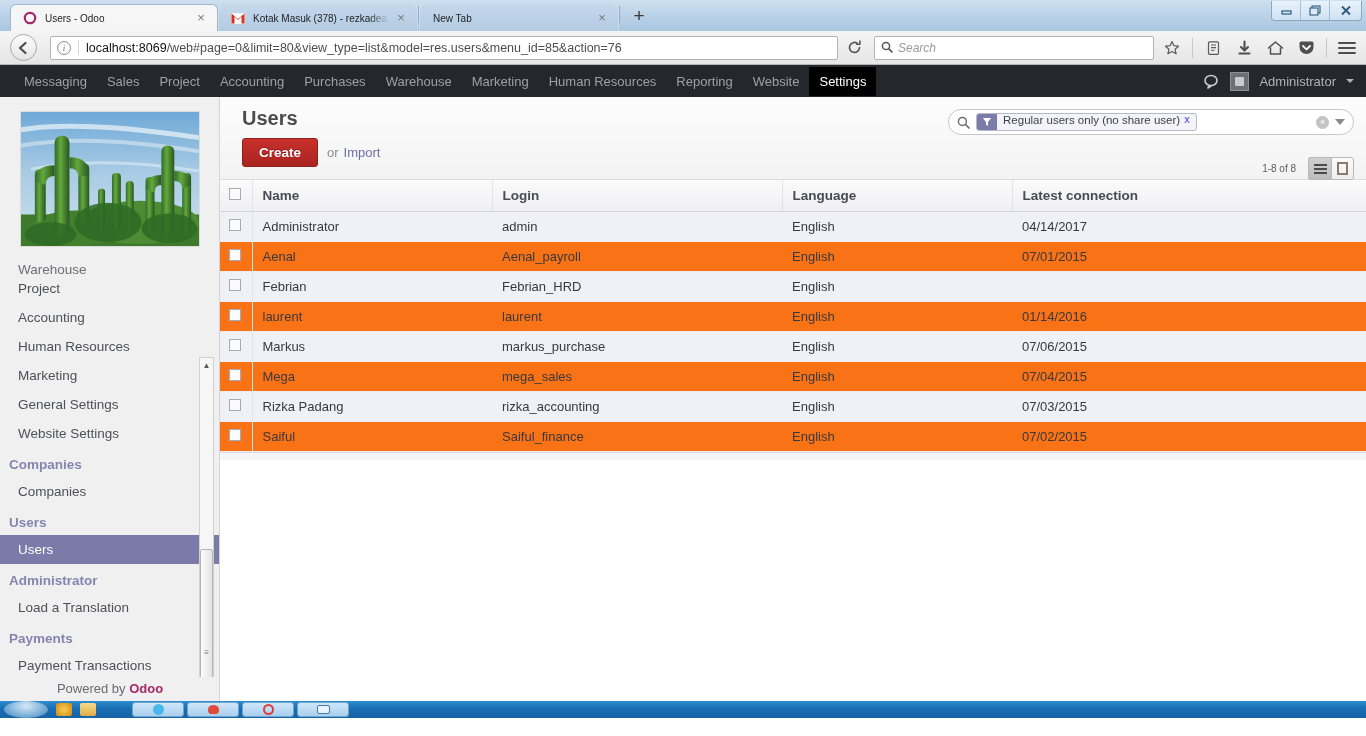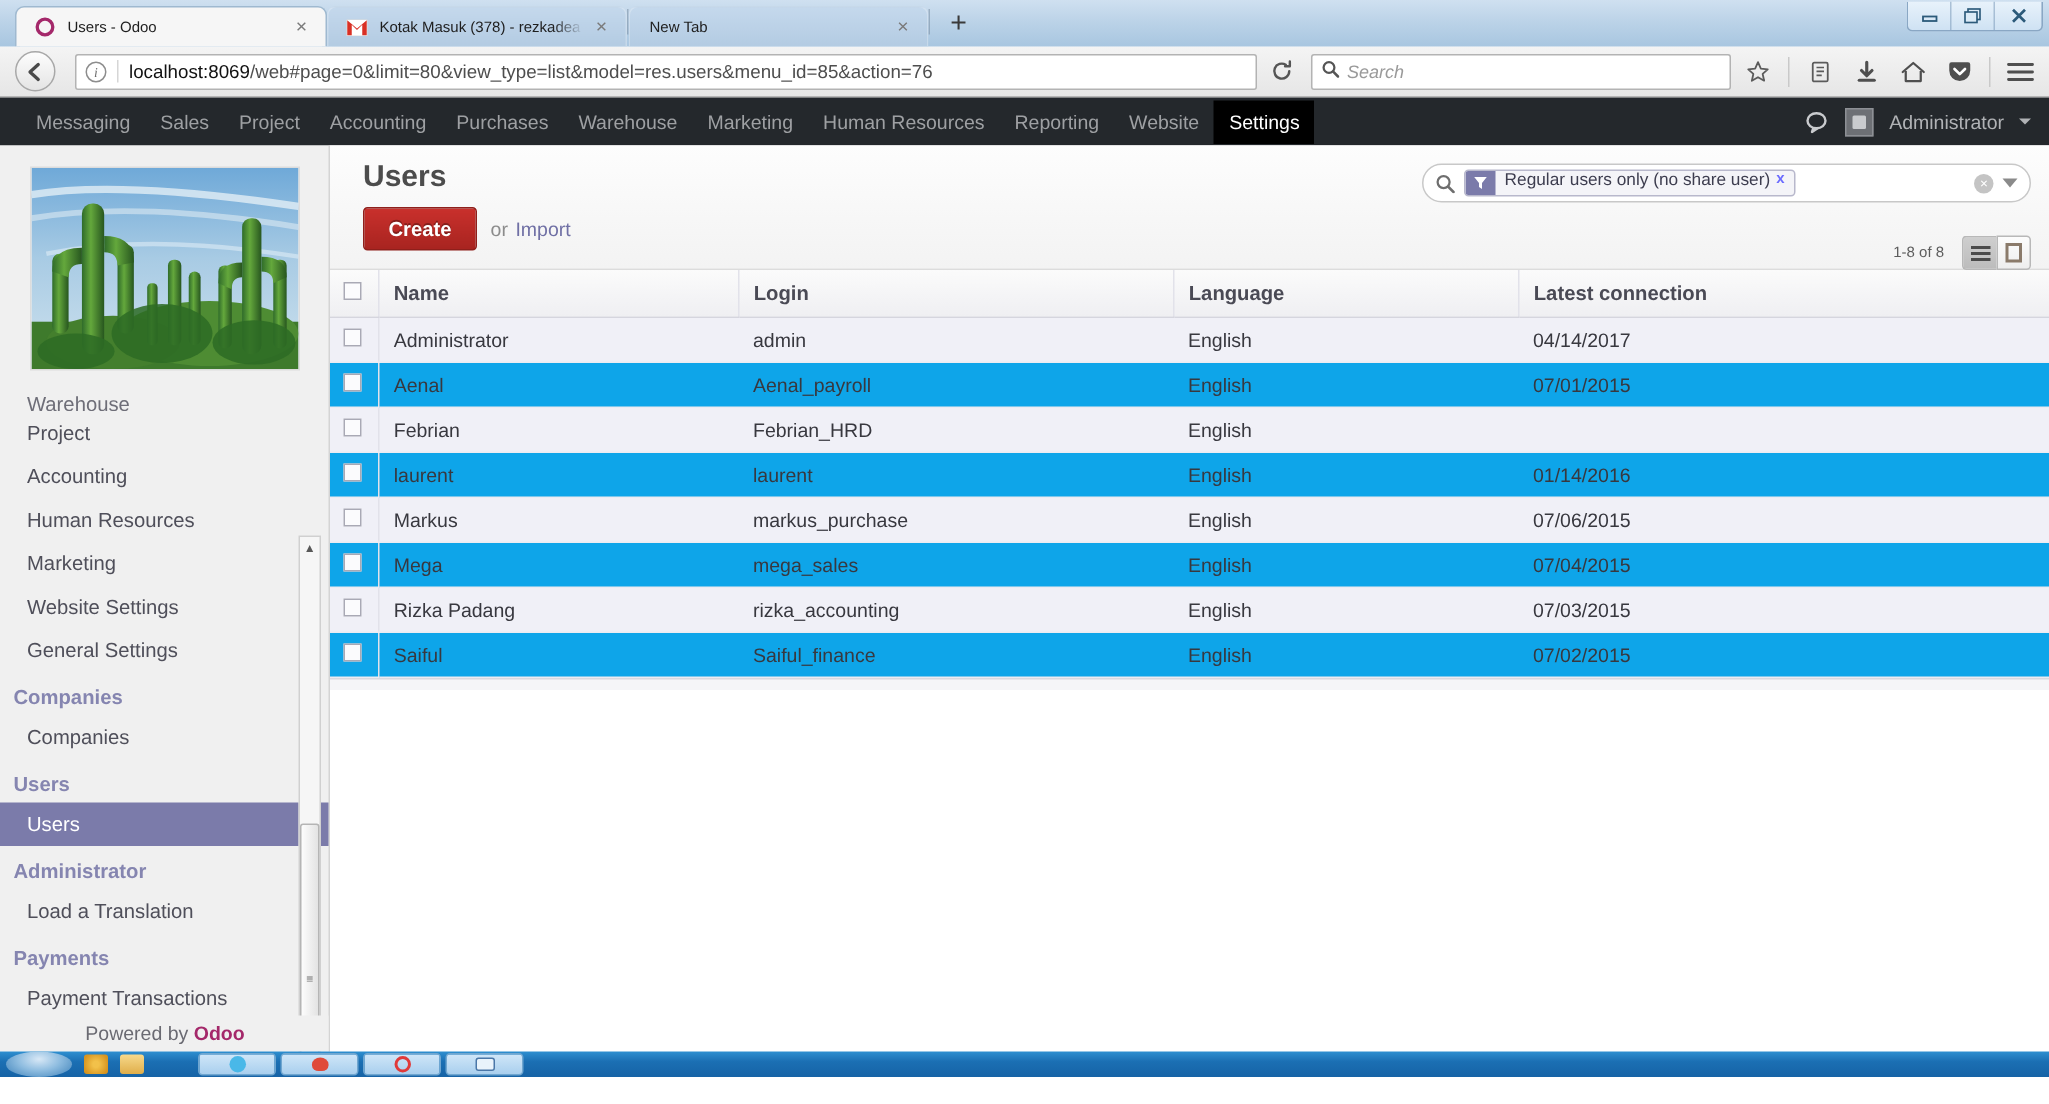--- a/index.html
+++ b/index.html
@@ -422,21 +422,21 @@
     border-right: 1px solid #e2e2ea;
   }
   #list-table td {
     font-size: 13px;
     color: #38383f;
     padding: 7px 0 7px 10px;
     border-bottom: 1px solid #ececf2;
     height: 28px;
   }
   #list-table tr.odd td { background: #f0f0f7; }
-  #list-table tr.even td { background: #0ea5e9; }
+  #list-table tr.even td { background: #f97316; }
   .rowcb {
     width: 12px; height: 12px;
     border: 1px solid #a9a9b5;
     background: #fbfbfd;
     display: inline-block;
   }
   #table-bottom-bar {
     border-top: 1px solid #d9d9e0;
     background: #f5f5f8;
     height: 8px;
@@ -679,22 +679,22 @@
         <ellipse cx="30" cy="124" rx="26" ry="12"></ellipse>
       </g>
     </svg>
 
     <div id="sidebar-scroll">
       <div class="side-link clipped">Warehouse</div>
       <div class="side-link">Project</div>
       <div class="side-link">Accounting</div>
       <div class="side-link">Human Resources</div>
       <div class="side-link">Marketing</div>
+      <div class="side-link">General Settings</div>
       <div class="side-link">Website Settings</div>
-      <div class="side-link">General Settings</div>
 
       <div class="side-section">Companies</div>
       <div class="side-link">Companies</div>
 
       <div class="side-section">Users</div>
       <div class="side-link active">Users</div>
 
       <div class="side-section">Administrator</div>
       <div class="side-link">Load a Translation</div>
 

